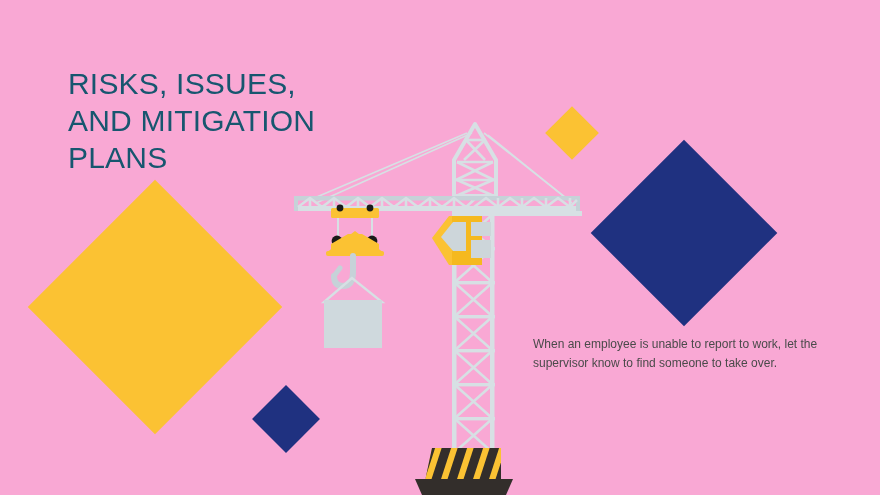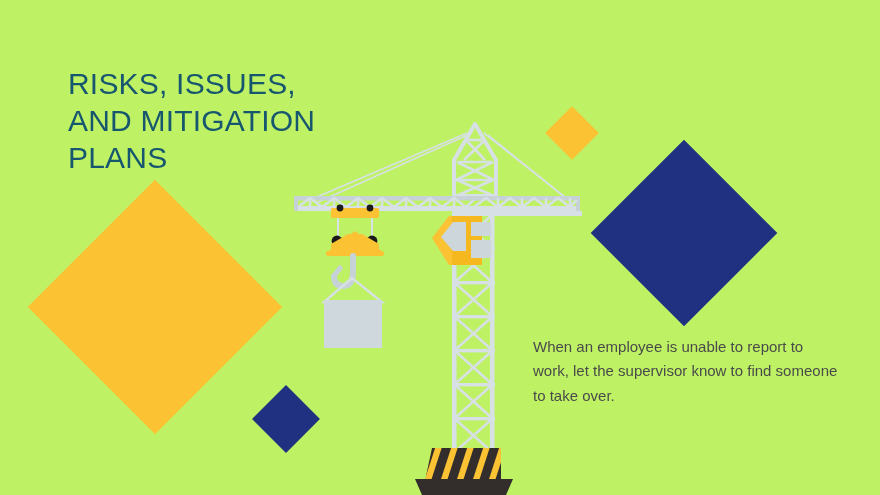--- a/index.html
+++ b/index.html
@@ -8,21 +8,21 @@
     padding: 0;
     background: #ffffff;
   }
   body {
     font-family: "Liberation Sans", sans-serif;
   }
   #slide {
     position: relative;
     width: 880px;
     height: 495px;
-    background: #bef264;
+    background: #f9a8d4;
     overflow: hidden;
   }
   #slide-art {
     position: absolute;
     left: 0;
     top: 0;
     width: 880px;
     height: 495px;
   }
   #slide-title {
@@ -40,21 +40,21 @@
     text-transform: uppercase;
     white-space: pre-line;
   }
   #slide-body {
     position: absolute;
     left: 533px;
     top: 335px;
     width: 305px;
     margin: 0;
     font-family: "Liberation Sans", sans-serif;
-    font-size: 15px;
+    font-size: 12px;
     line-height: 1.62;
     font-weight: 400;
     color: #4a4a4a;
   }
 </style>
 </head>
 <body>
 
 <div id="slide">
 

